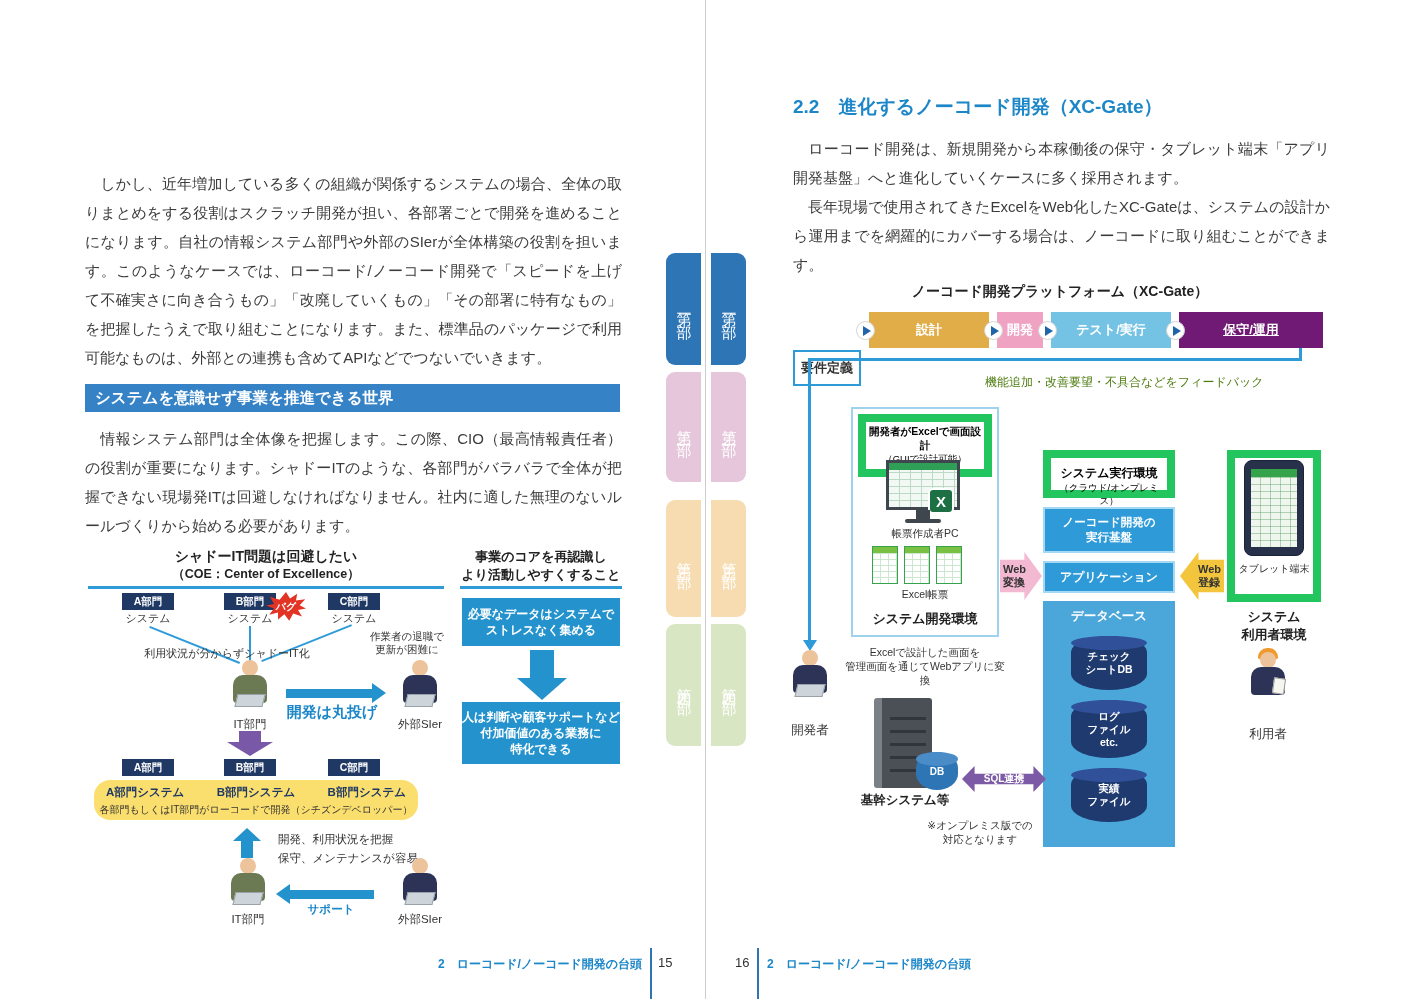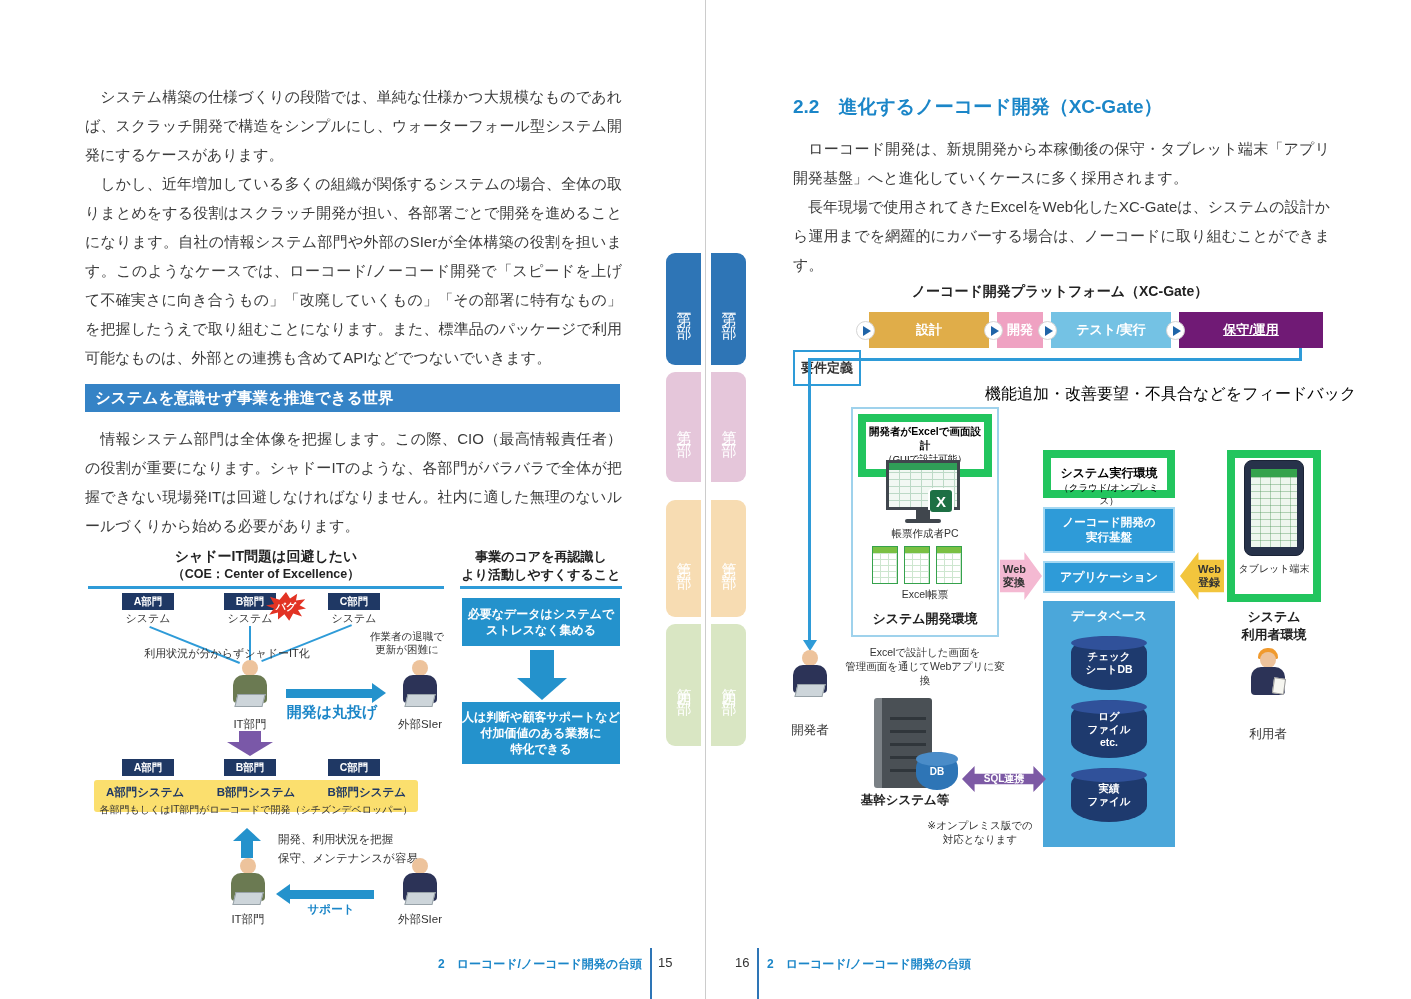--- a/index.html
+++ b/index.html
@@ -77,21 +77,20 @@
     clip-path:polygon(0 50%,15% 0,15% 30%,85% 30%,85% 0,100% 50%,85% 100%,85% 70%,15% 70%,15% 100%); }
   .footer-chap { font-size:12px; }
   .pagenum { font-size:13px; color:#333; }
   .vline { width:2px; background:#2e75b6; }
 </style>
 </head>
 <body>
 
 <div class="spread">
 
-  <div class="abs para" style="left:85px;top:82px;width:537px;">　システム構築の仕様づくりの段階では、単純な仕様かつ大規模なものであれば、スクラッチ開発で構造をシンプルにし、ウォーターフォール型システム開発にするケースがあります。</div>
   <div class="abs para" style="left:85px;top:169px;width:537px;">　しかし、近年増加している多くの組織が関係するシステムの場合、全体の取りまとめをする役割はスクラッチ開発が担い、各部署ごとで開発を進めることになります。自社の情報システム部門や外部のSIerが全体構築の役割を担います。このようなケースでは、ローコード/ノーコード開発で「スピードを上げて不確実さに向き合うもの」「改廃していくもの」「その部署に特有なもの」を把握したうえで取り組むことになります。また、標準品のパッケージで利用可能なものは、外部との連携も含めてAPIなどでつないでいきます。</div>
   <div class="abs section-bar" style="left:85px;top:384px;width:535px;">システムを意識せず事業を推進できる世界</div>
   <div class="abs para" style="left:85px;top:424px;width:537px;">　情報システム部門は全体像を把握します。この際、CIO（最高情報責任者）の役割が重要になります。シャドーITのような、各部門がバラバラで全体が把握できない現場発ITは回避しなければなりません。社内に適した無理のないルールづくりから始める必要があります。</div>
 
   <div class="abs dia-title ctr" style="left:88px;top:548px;width:356px;font-size:14px;">シャドーIT問題は回避したい</div>
   <div class="abs dia-title ctr" style="left:88px;top:566px;width:356px;font-size:12.5px;">（COE：Center of Excellence）</div>
   <div class="abs underline" style="left:88px;top:586px;width:356px;"></div>
   <div class="abs dia-title ctr" style="left:460px;top:548px;width:162px;font-size:13px;">事業のコアを再認識し</div>
   <div class="abs dia-title ctr" style="left:460px;top:566px;width:162px;font-size:13px;">より活動しやすくすること</div>
   <div class="abs underline" style="left:460px;top:586px;width:162px;"></div>
@@ -127,21 +126,21 @@
   <div class="abs blue-txt ctr" style="left:282px;top:703px;width:100px;font-size:15px;">開発は丸投げ</div>
   <div class="abs small-lbl ctr" style="left:216px;top:717px;width:68px;font-size:11.5px;">IT部門</div>
   <div class="abs small-lbl ctr" style="left:388px;top:717px;width:64px;font-size:11.5px;">外部SIer</div>
 
   <div class="abs" style="left:239px;top:731px;width:22px;height:11px;background:#7a58a8;"></div>
   <div class="abs tri" style="left:227px;top:742px;border-top:14px solid #7a58a8;border-left:23px solid transparent;border-right:23px solid transparent;"></div>
 
   <div class="abs deptbox" style="left:122px;top:759px;">A部門</div>
   <div class="abs deptbox" style="left:224px;top:759px;">B部門</div>
   <div class="abs deptbox" style="left:328px;top:759px;">C部門</div>
-  <div class="abs yellowbox" style="left:94px;top:780px;width:324px;height:32px;">
+  <div class="abs yellowbox" style="left:94px;top:780px;width:324px;height:40px;border-radius:16px;">
     <div style="display:flex;justify-content:space-between;padding:5px 12px 0 12px;font-size:11.5px;font-weight:bold;color:#1f3864;">
       <span>A部門システム</span>
       <span>B部門システム</span>
       <span>B部門システム</span>
     </div>
     <div class="ctr" style="font-size:10px;color:#333;padding-top:3px;">各部門もしくはIT部門がローコードで開発（シチズンデベロッパー）</div>
   </div>
 
   <div class="abs tri" style="left:233px;top:828px;border-bottom:13px solid #2492cc;border-left:14px solid transparent;border-right:14px solid transparent;"></div>
   <div class="abs" style="left:241px;top:841px;width:12px;height:17px;background:#2492cc;"></div>
@@ -199,21 +198,21 @@
   <div class="fbox" style="left:1179px;width:144px;background:#701a75;text-decoration:underline;">保守/運用</div>
   <div class="fcirc" style="left:856px;"></div>
   <div class="fcirc" style="left:984px;"></div>
   <div class="fcirc" style="left:1038px;"></div>
   <div class="fcirc" style="left:1166px;"></div>
 
   <div class="fb-line" style="left:1299px;top:348px;width:3px;height:13px;"></div>
   <div class="fb-line" style="left:808px;top:358px;width:494px;height:3px;"></div>
   <div class="fb-line" style="left:808px;top:358px;width:3px;height:282px;"></div>
   <div class="abs tri" style="left:803px;top:640px;border-top:11px solid #2e9bd8;border-left:7px solid transparent;border-right:7px solid transparent;"></div>
-  <div class="abs" style="left:985px;top:384px;font-size:16px;color:#000000;">機能追加・改善要望・不具合などをフィードバック</div>
+  <div class="abs" style="left:985px;top:374px;font-size:12px;color:#4d7c0f;">機能追加・改善要望・不具合などをフィードバック</div>
 
   <div class="abs envbox" style="left:851px;top:407px;width:148px;height:230px;"></div>
   <div class="abs notebox" style="left:858px;top:414px;width:134px;padding:3px 0;">
     <div style="font-size:10.5px;font-weight:bold;">開発者がExcelで画面設計</div>
     <div style="font-size:9.5px;">（GUIで設計可能）</div>
   </div>
   <div class="abs monitor-screen" style="left:886px;top:460px;width:74px;height:50px;"></div>
   <div class="abs excel-badge" style="left:928px;top:488px;width:26px;height:26px;">X</div>
   <div class="abs" style="left:916px;top:510px;width:14px;height:9px;background:#40464d;"></div>
   <div class="abs" style="left:905px;top:519px;width:36px;height:4px;background:#40464d;border-radius:2px;"></div>

